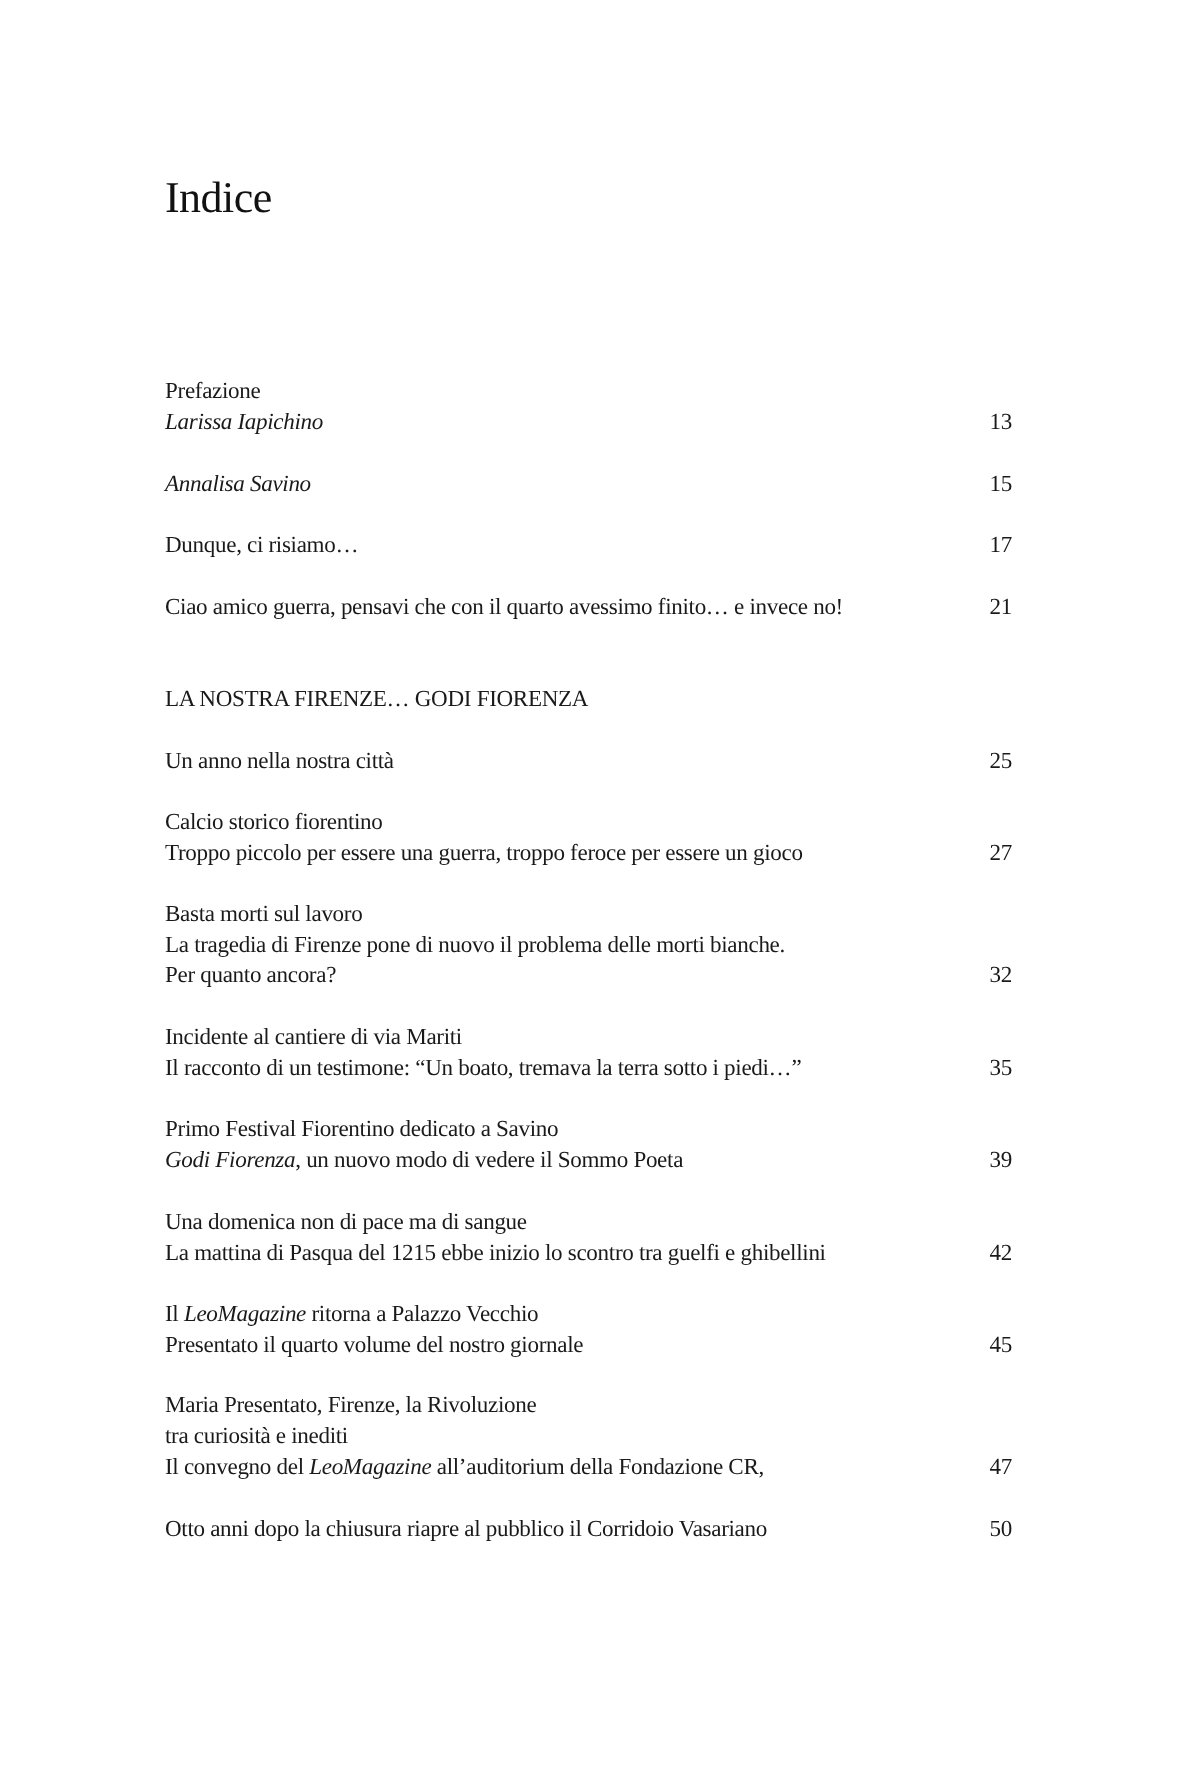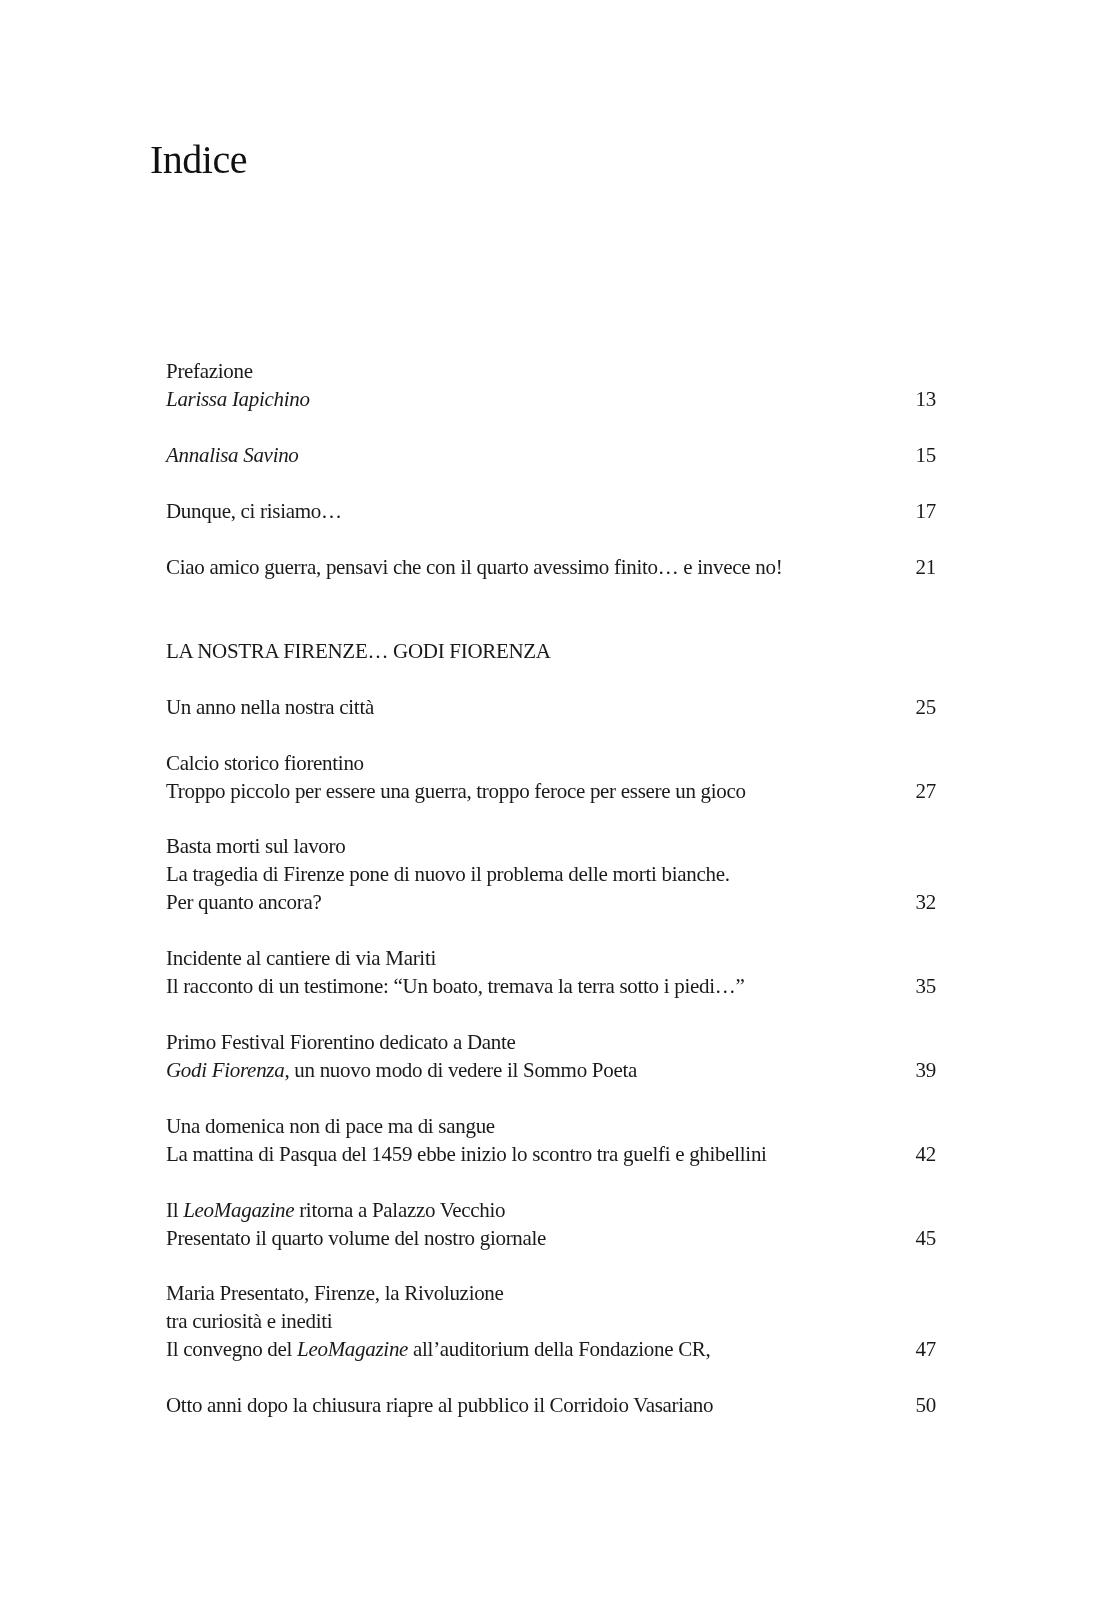--- a/index.html
+++ b/index.html
@@ -11,35 +11,34 @@
       width: 1094px;
       height: 1605px;
       position: relative;
       overflow: hidden;
       font-family: "Liberation Serif", "DejaVu Serif", serif;
       color: #1a1a1a;
     }
     .page-title {
       position: absolute;
       left: 150px;
-      top: 132px;
+      top: 152px;
       font-size: 40px;
       line-height: 56px;
       letter-spacing: -0.5px;
       font-weight: normal;
       margin: 0;
       color: #111;
       text-align: right;
     }
     .toc {
       position: absolute;
       left: 150px;
-      top: 357px;
+      top: 341px;
       width: 770px;
-      margin-left: 16px;
     }
     .entry {
       position: relative;
       font-size: 21px;
       line-height: 28px;
       letter-spacing: -0.3px;
     }
     .entry .line {
       display: block;
       white-space: nowrap;
@@ -106,28 +105,28 @@
     <span class="page">32</span>
   </div>
 
   <div class="entry" style="margin-top:28px">
     <span class="line">Incidente al cantiere di via Mariti</span>
     <span class="line">Il racconto di un testimone: “Un boato, tremava la terra sotto i piedi…”</span>
     <span class="page">35</span>
   </div>
 
   <div class="entry" style="margin-top:28px">
-    <span class="line">Primo Festival Fiorentino dedicato a Dante</span>
+    <span class="line">Primo Festival Fiorentino dedicato a Savino</span>
     <span class="line"><span class="it">Godi Fiorenza</span><span>, un nuovo modo di vedere il Sommo Poeta</span></span>
     <span class="page">39</span>
   </div>
 
   <div class="entry" style="margin-top:28px">
     <span class="line">Una domenica non di pace ma di sangue</span>
-    <span class="line">La mattina di Pasqua del 1459 ebbe inizio lo scontro tra guelfi e ghibellini</span>
+    <span class="line">La mattina di Pasqua del 1215 ebbe inizio lo scontro tra guelfi e ghibellini</span>
     <span class="page">42</span>
   </div>
 
   <div class="entry" style="margin-top:28px">
     <span class="line"><span>Il </span><span class="it">LeoMagazine</span><span> ritorna a Palazzo Vecchio</span></span>
     <span class="line">Presentato il quarto volume del nostro giornale</span>
     <span class="page">45</span>
   </div>
 
   <div class="entry" style="margin-top:27px">

